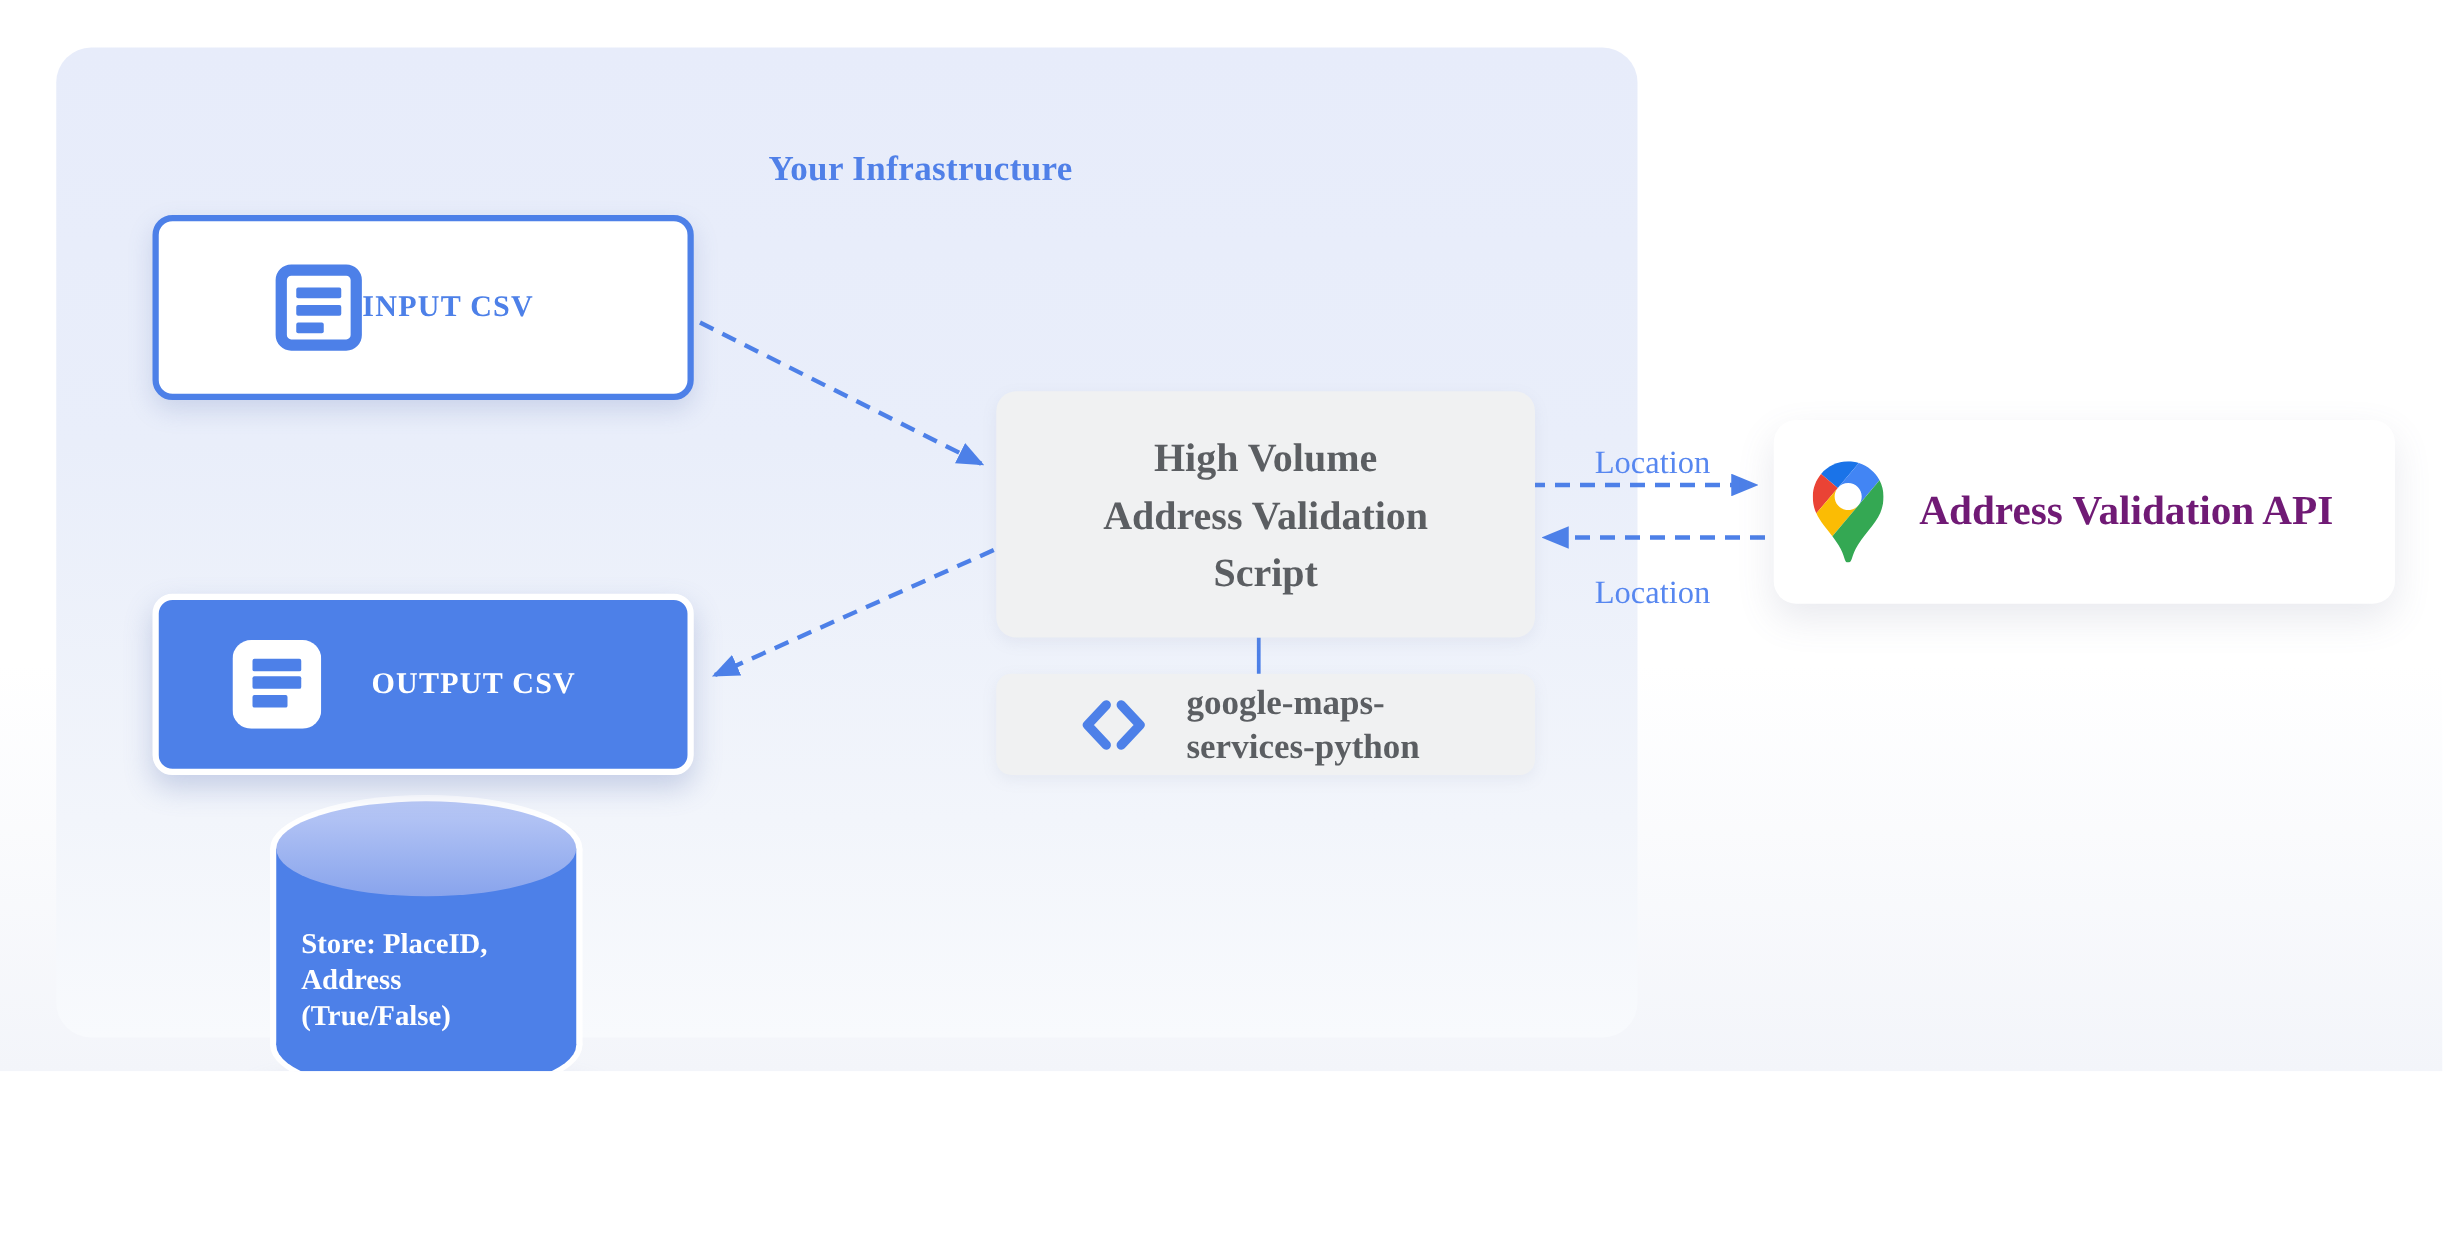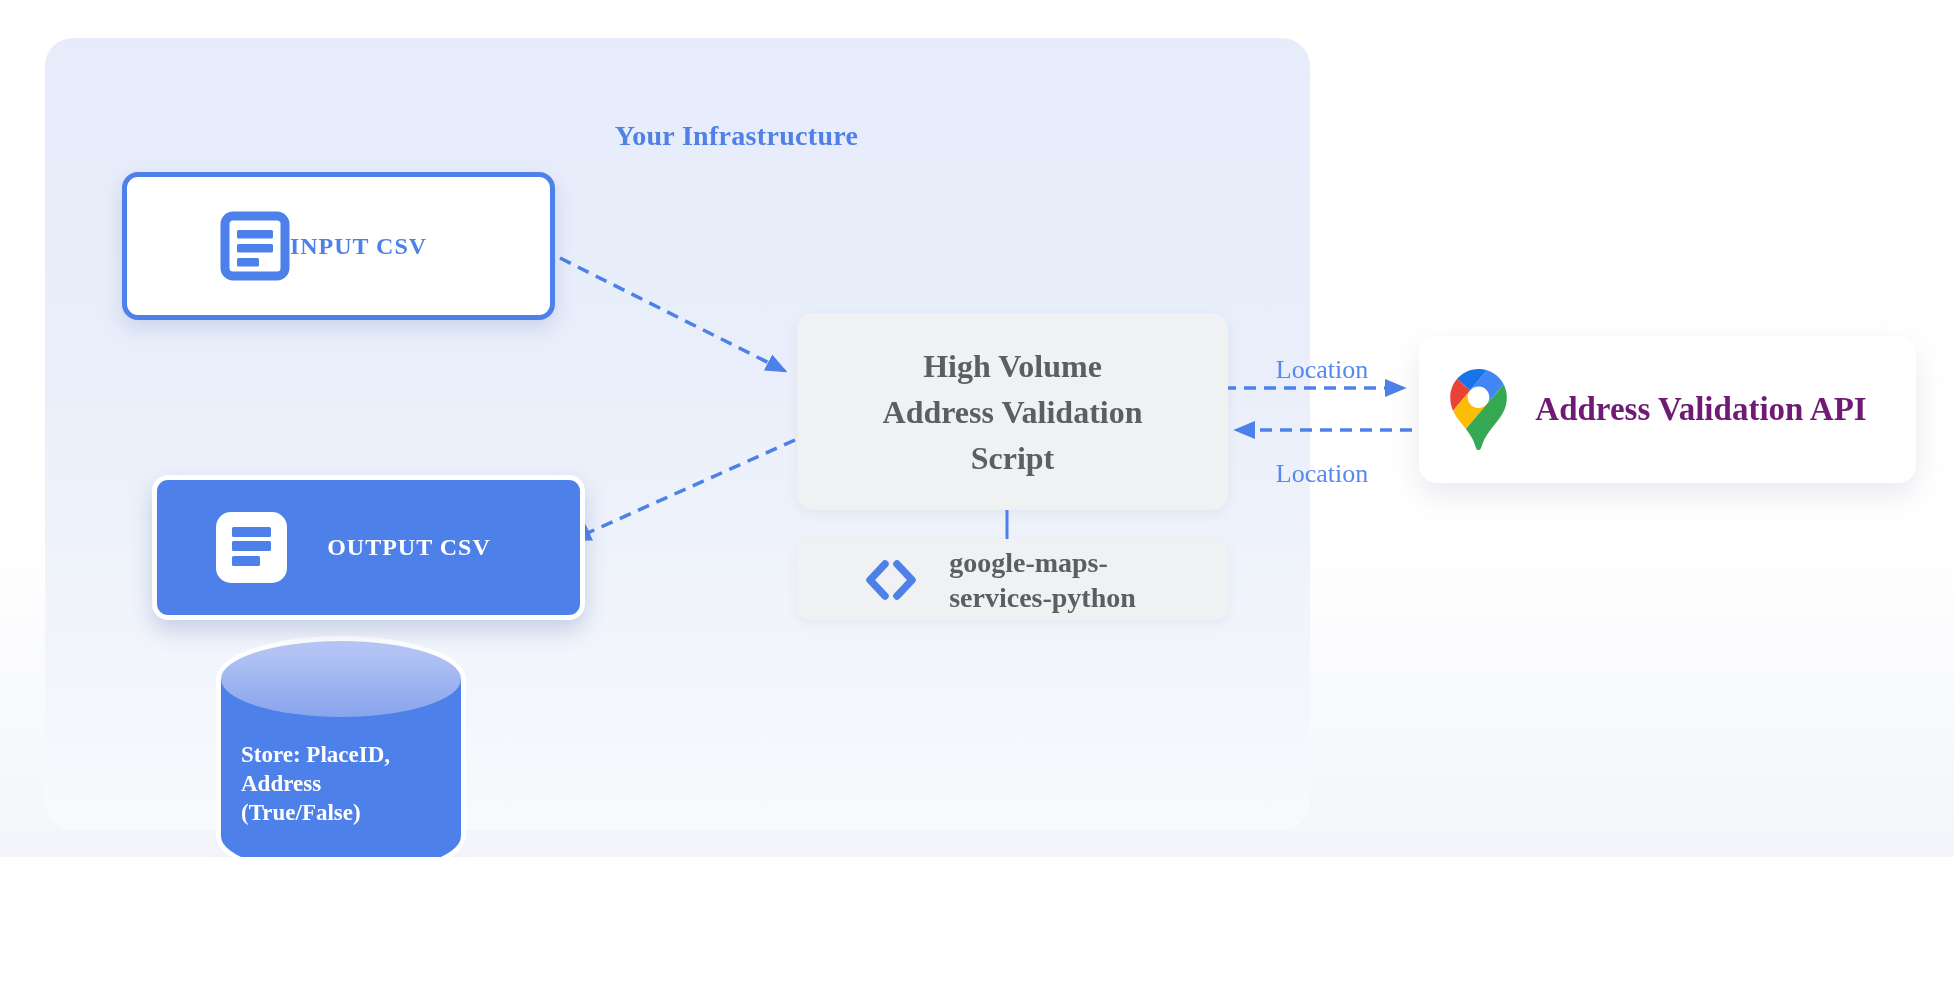--- a/index.html
+++ b/index.html
@@ -28,21 +28,20 @@
   .box-input{
     left:122px;top:172px;width:433px;height:148px;border-radius:16px;
     background:#ffffff;border:5px solid #4d80e8;padding-right:30px;
     box-shadow:0 8px 20px rgba(96,118,183,.22);
   }
   .box-input .lbl{font-size:24px;font-weight:bold;color:#4d80e8;letter-spacing:1px;}
   .box-output{
     left:122px;top:475px;width:433px;height:145px;border-radius:16px;
     background:#4d80e8;border:5px solid #ffffff;gap:40px;padding-right:30px;
     box-shadow:0 10px 22px rgba(96,118,183,.30);
-    margin-left:30px;
   }
   .box-output .lbl{font-size:24px;font-weight:bold;color:#ffffff;letter-spacing:1px;}
   .box-script{
     left:797px;top:313px;width:431px;height:197px;border-radius:16px;
     background:#f0f1f2;box-shadow:0 4px 12px rgba(130,140,170,.10);
     text-align:center;font-size:32px;line-height:46px;font-weight:bold;color:#5b5e62;
   }
   .box-library{
     left:797px;top:539px;width:431px;height:81px;border-radius:12px;
     background:#f0f1f2;box-shadow:0 4px 12px rgba(130,140,170,.10);

